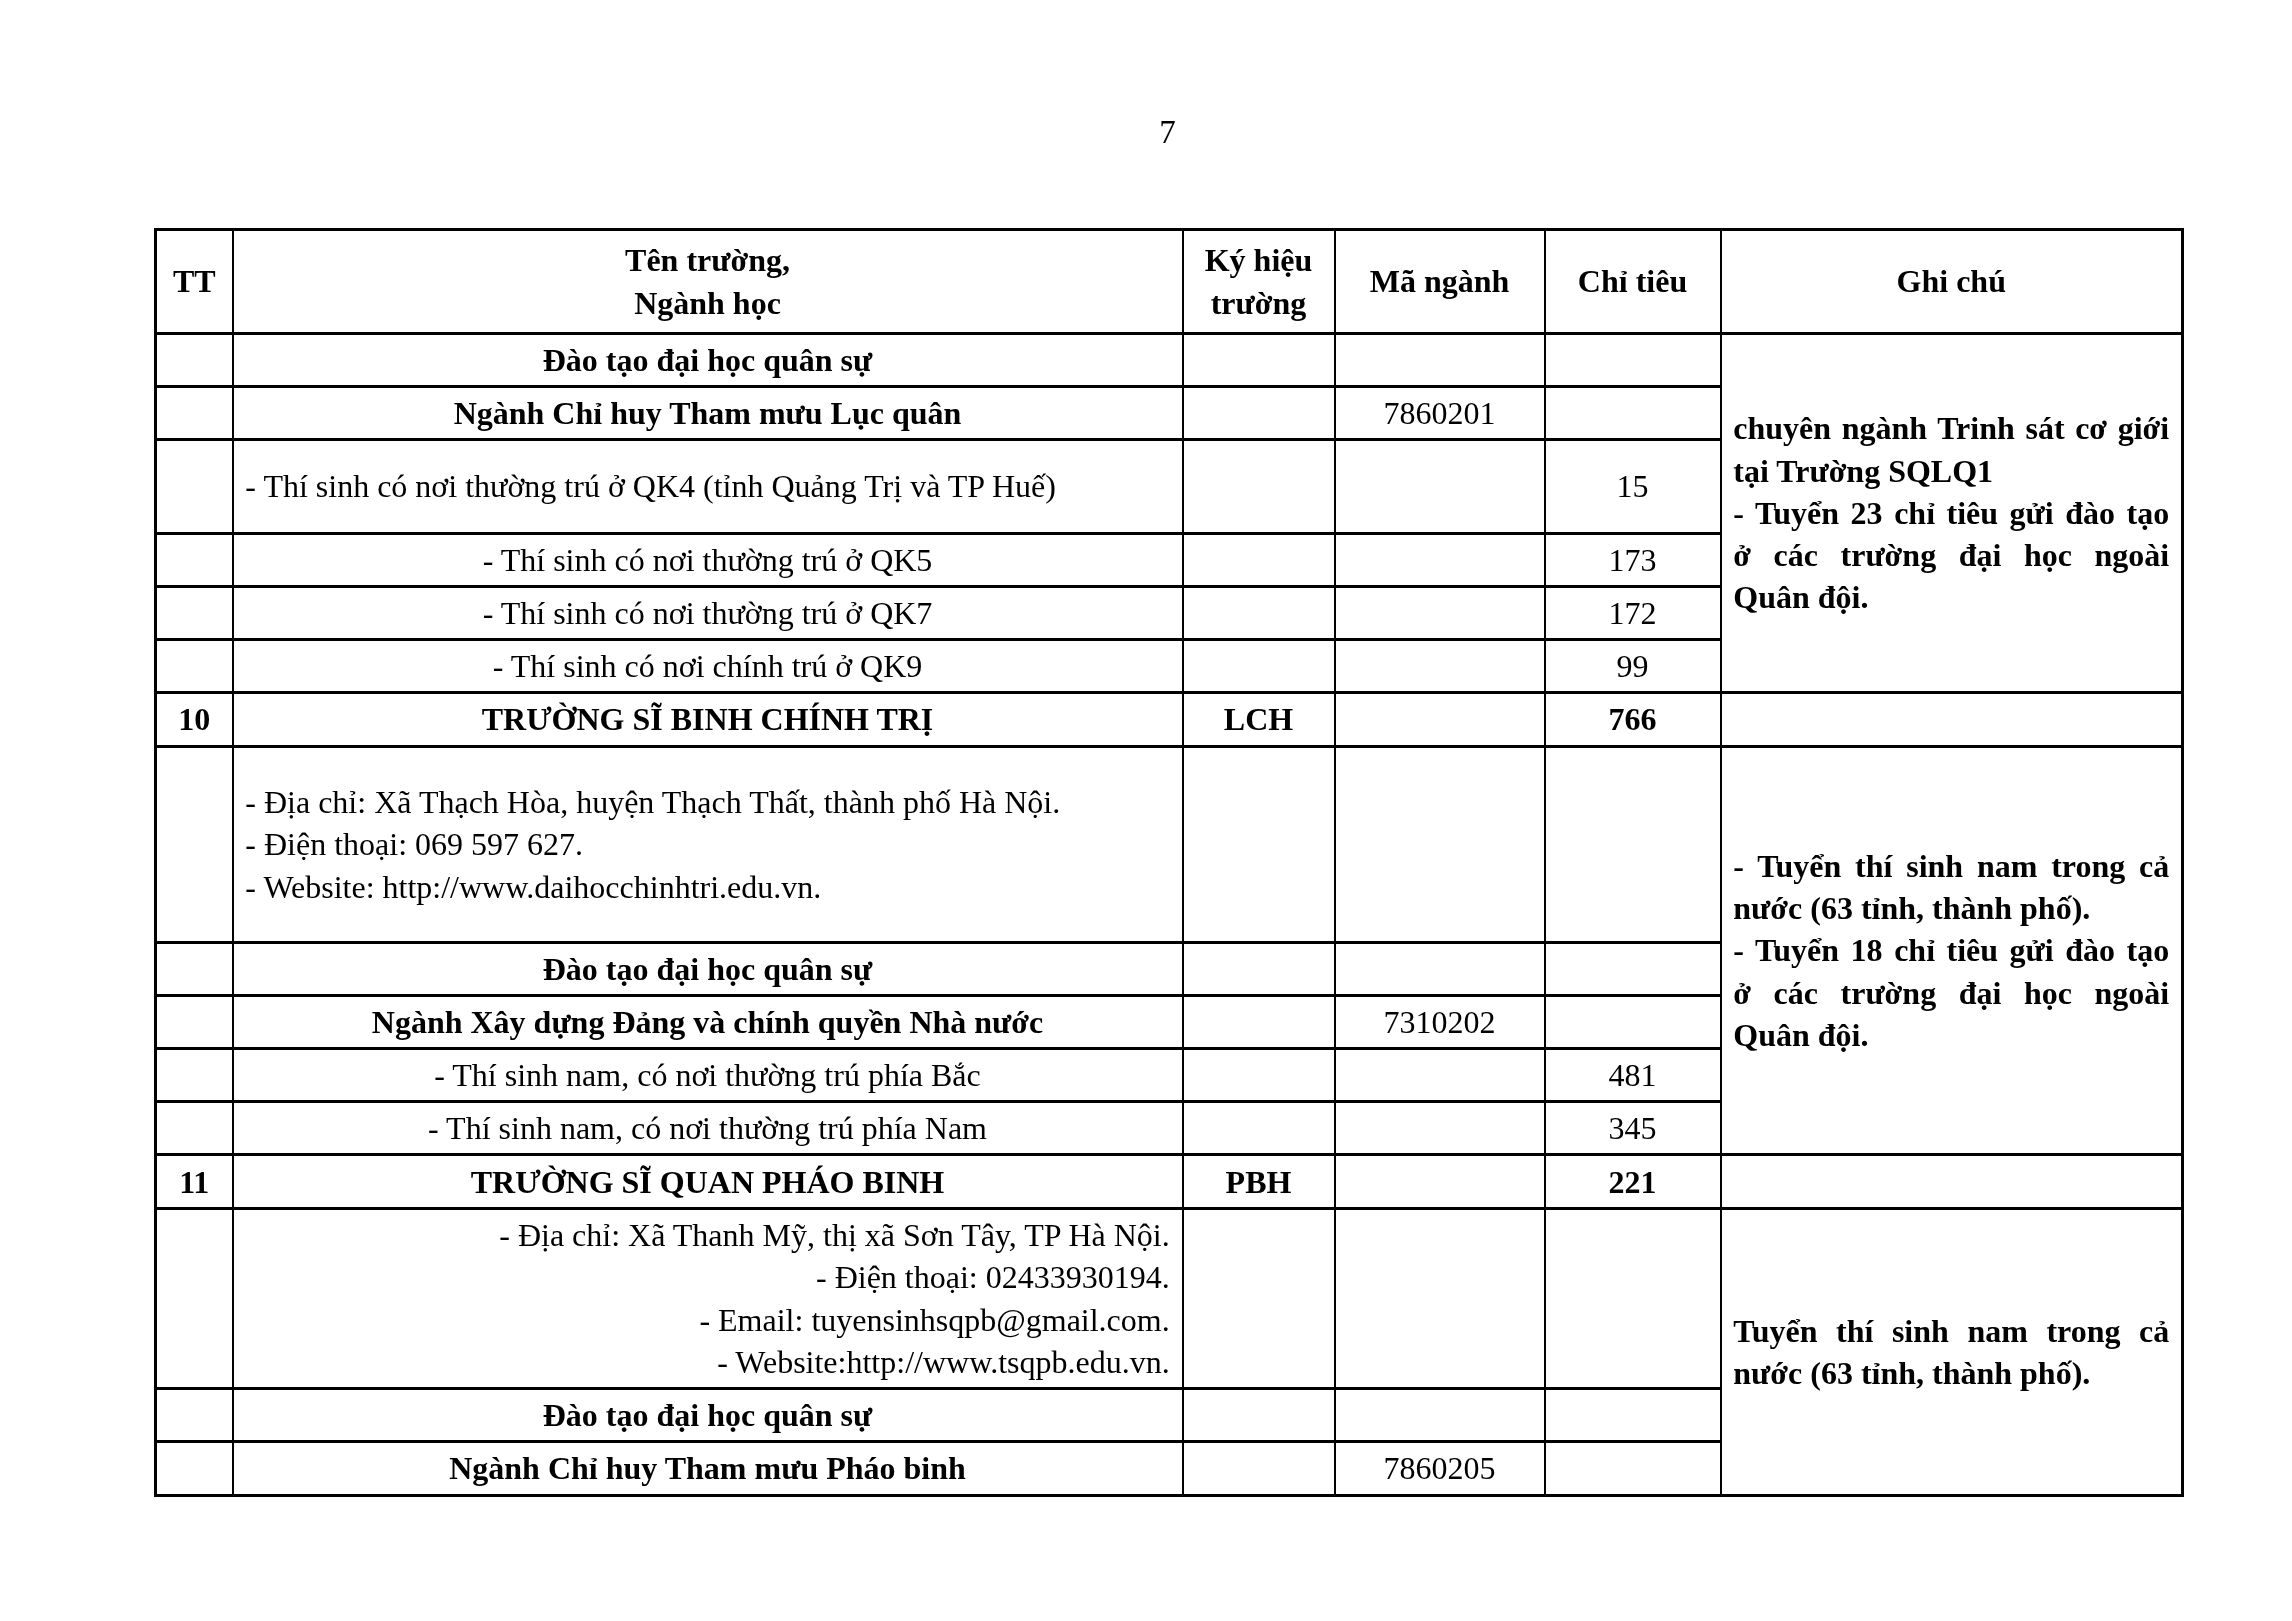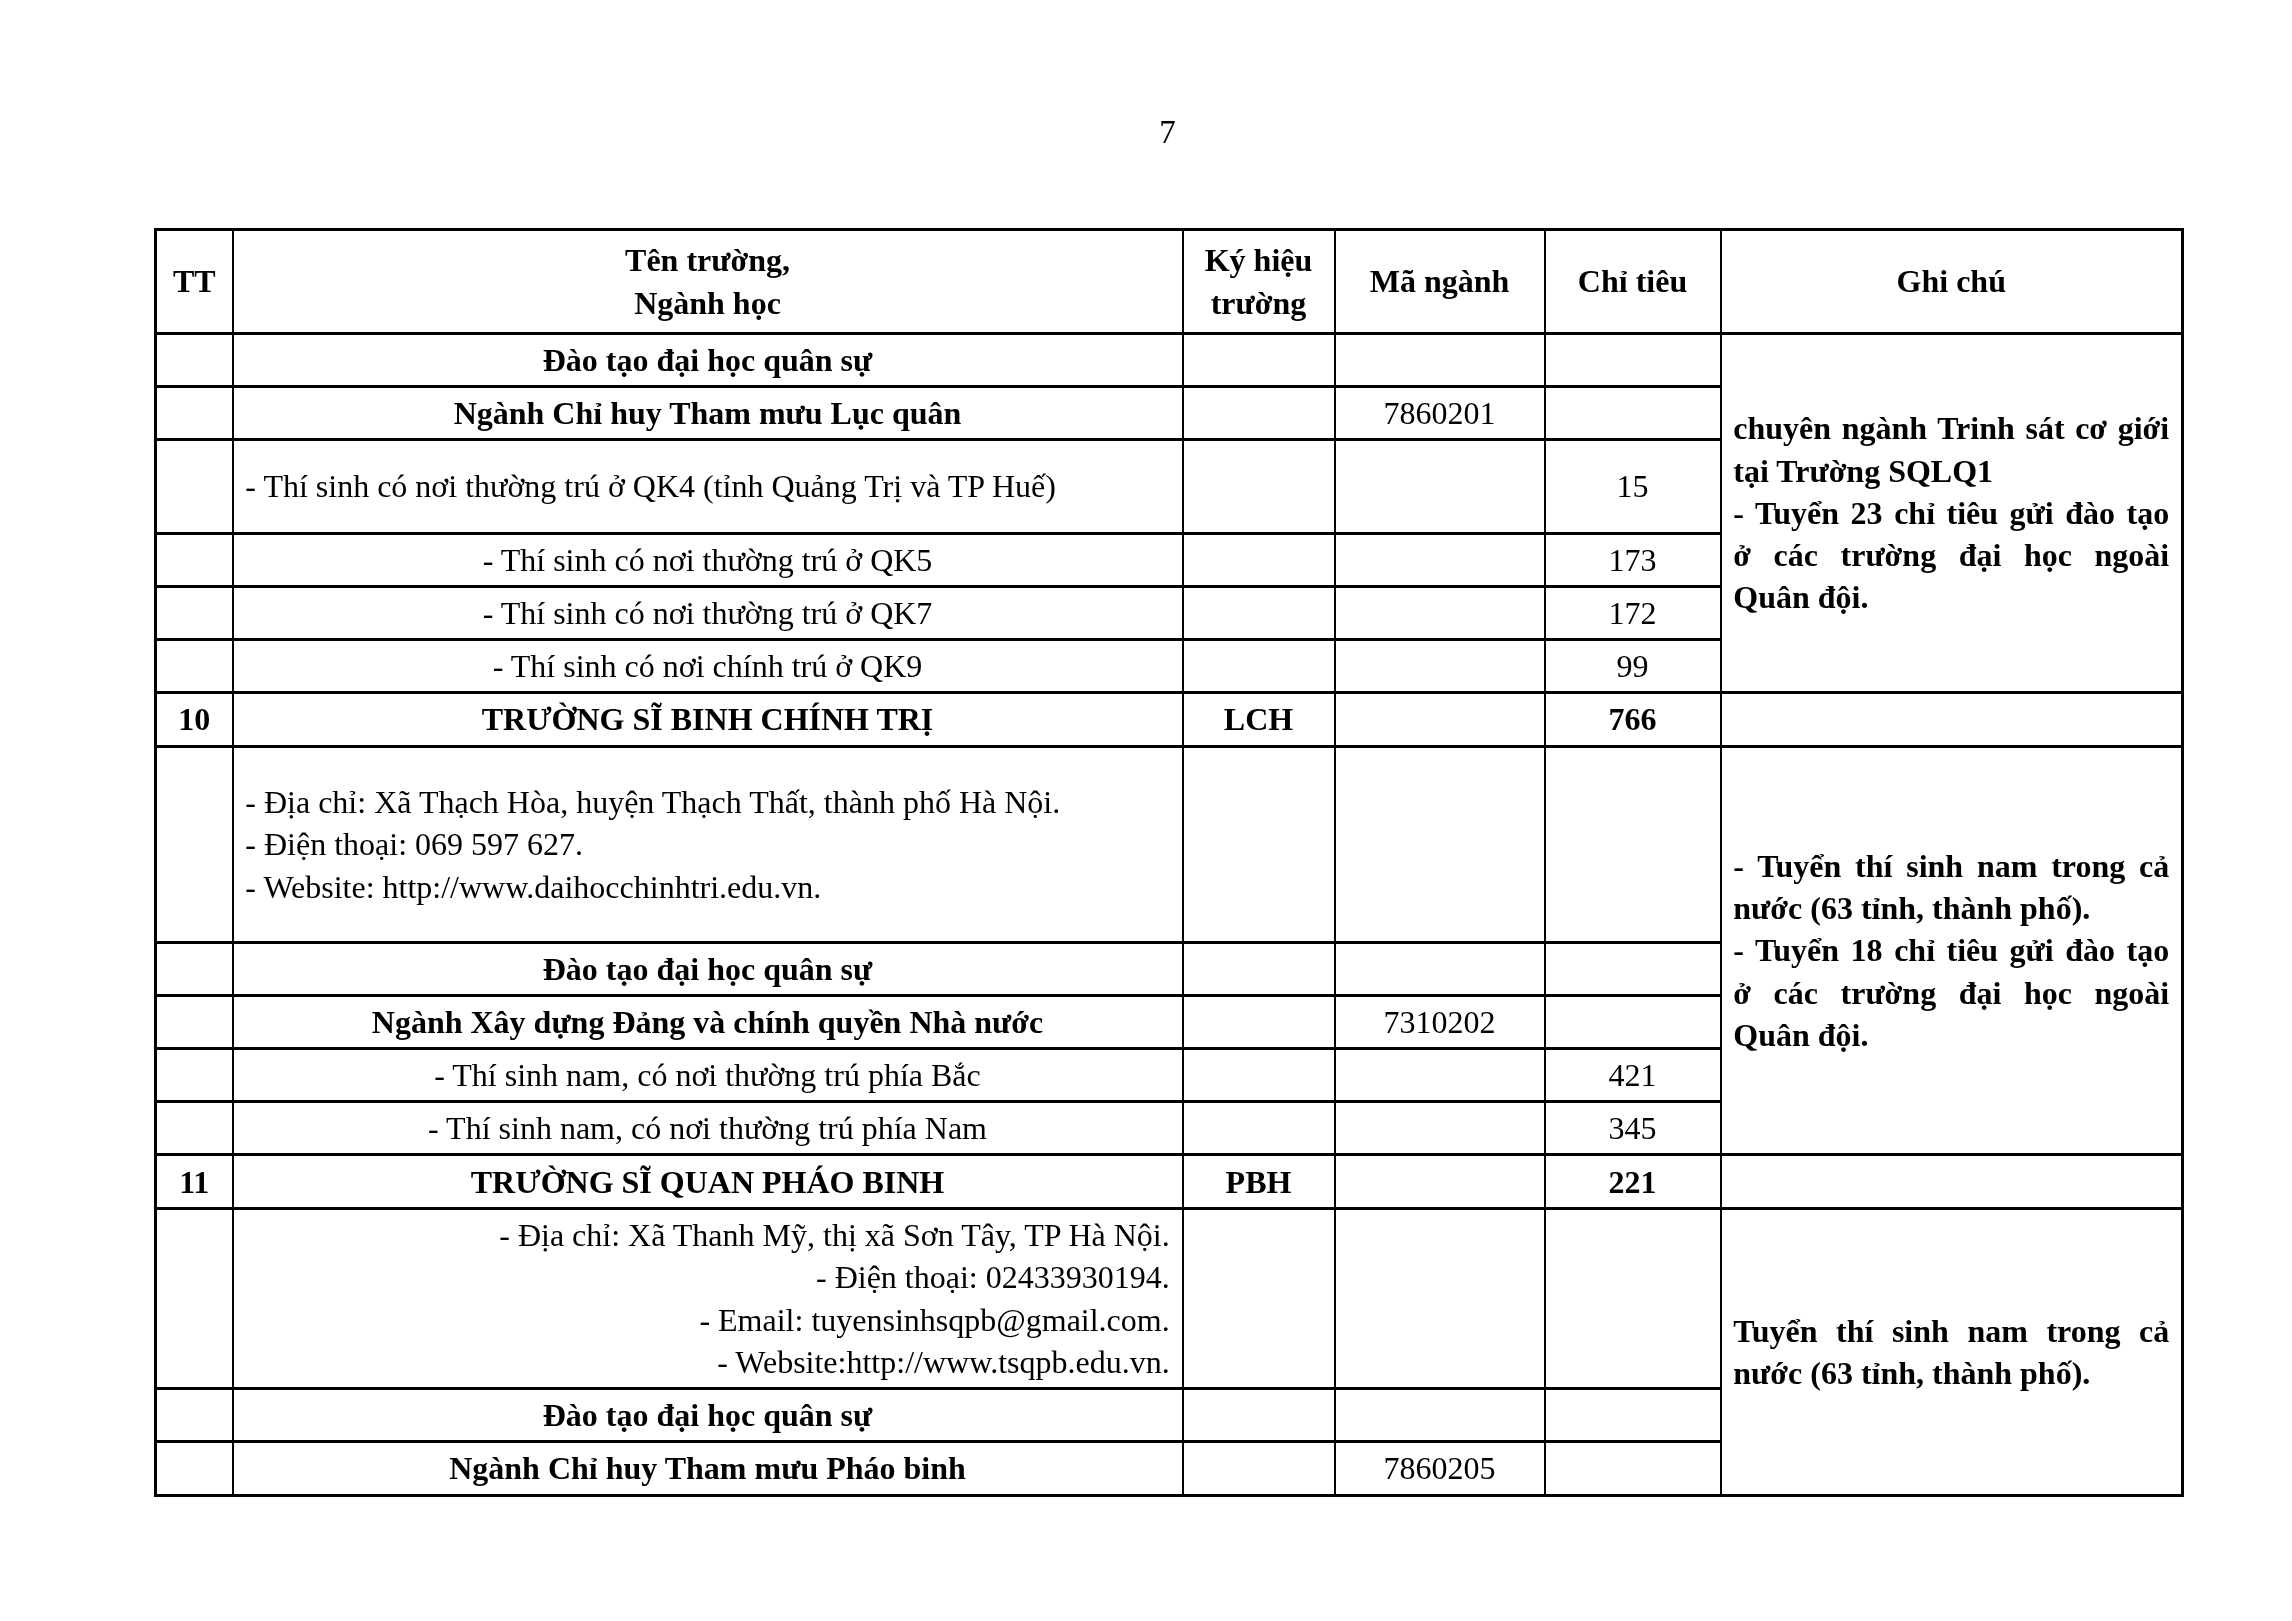--- a/index.html
+++ b/index.html
@@ -160,21 +160,21 @@
         <td class="name b">Ngành Xây dựng Đảng và chính quyền Nhà nước</td>
         <td class="c"></td>
         <td class="c">7310202</td>
         <td class="c"></td>
       </tr>
       <tr style="height:51px">
         <td class="c"></td>
         <td class="name">- Thí sinh nam, có nơi thường trú phía Bắc</td>
         <td class="c"></td>
         <td class="c"></td>
-        <td class="c">421</td>
+        <td class="c">481</td>
       </tr>
       <tr style="height:51px">
         <td class="c"></td>
         <td class="name">- Thí sinh nam, có nơi thường trú phía Nam</td>
         <td class="c"></td>
         <td class="c"></td>
         <td class="c">345</td>
       </tr>
       <tr style="height:54px">
         <td class="c b">11</td>

